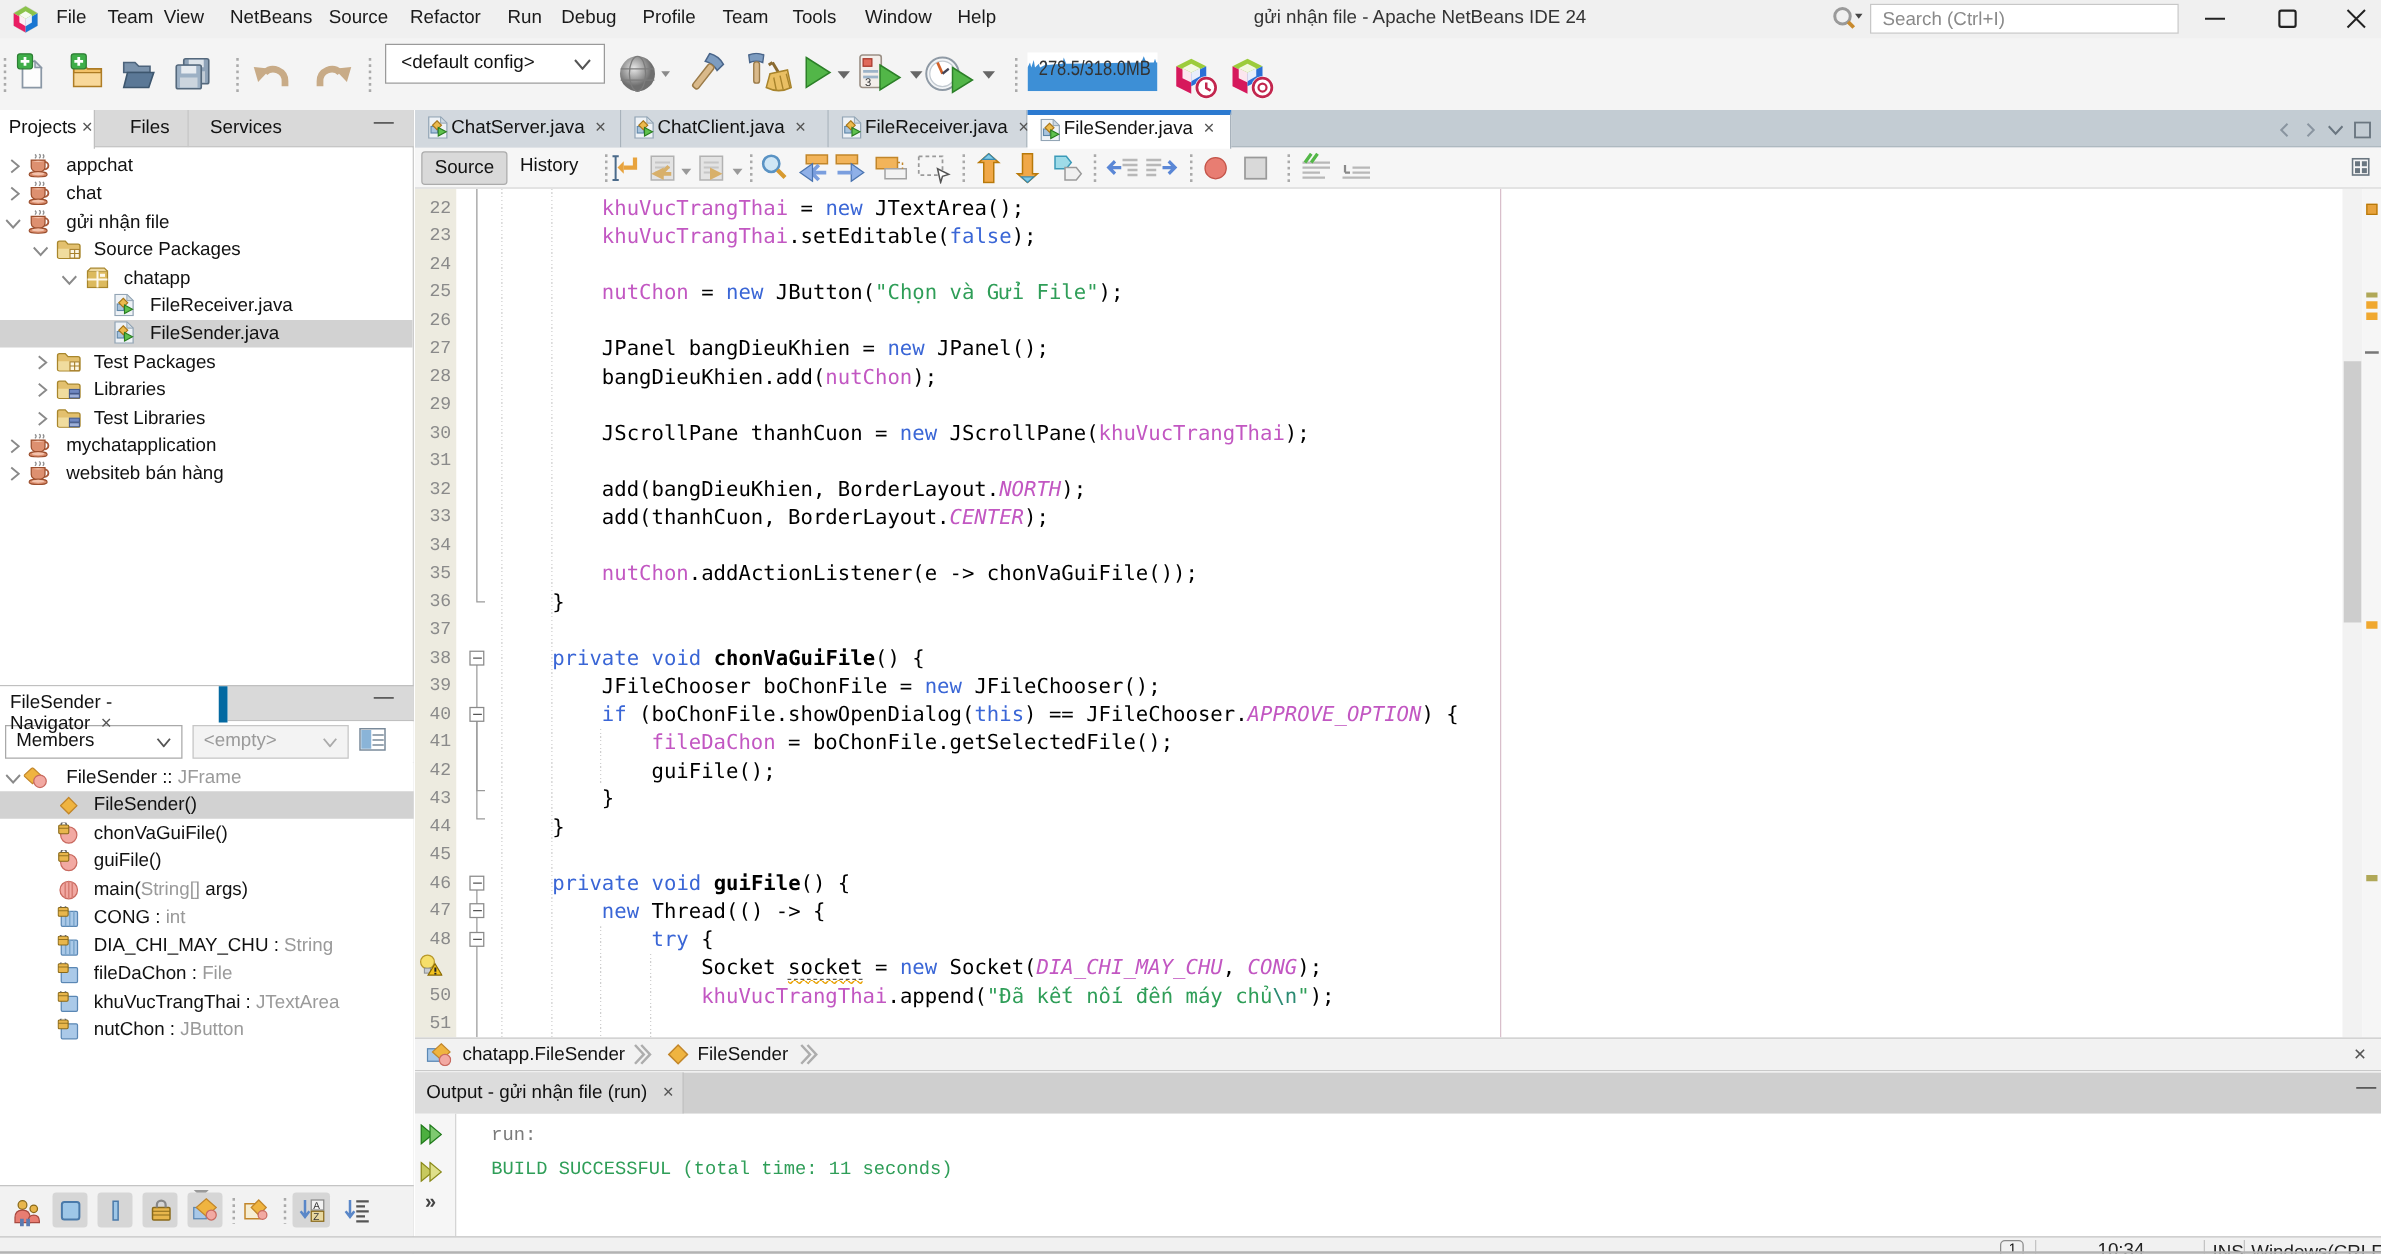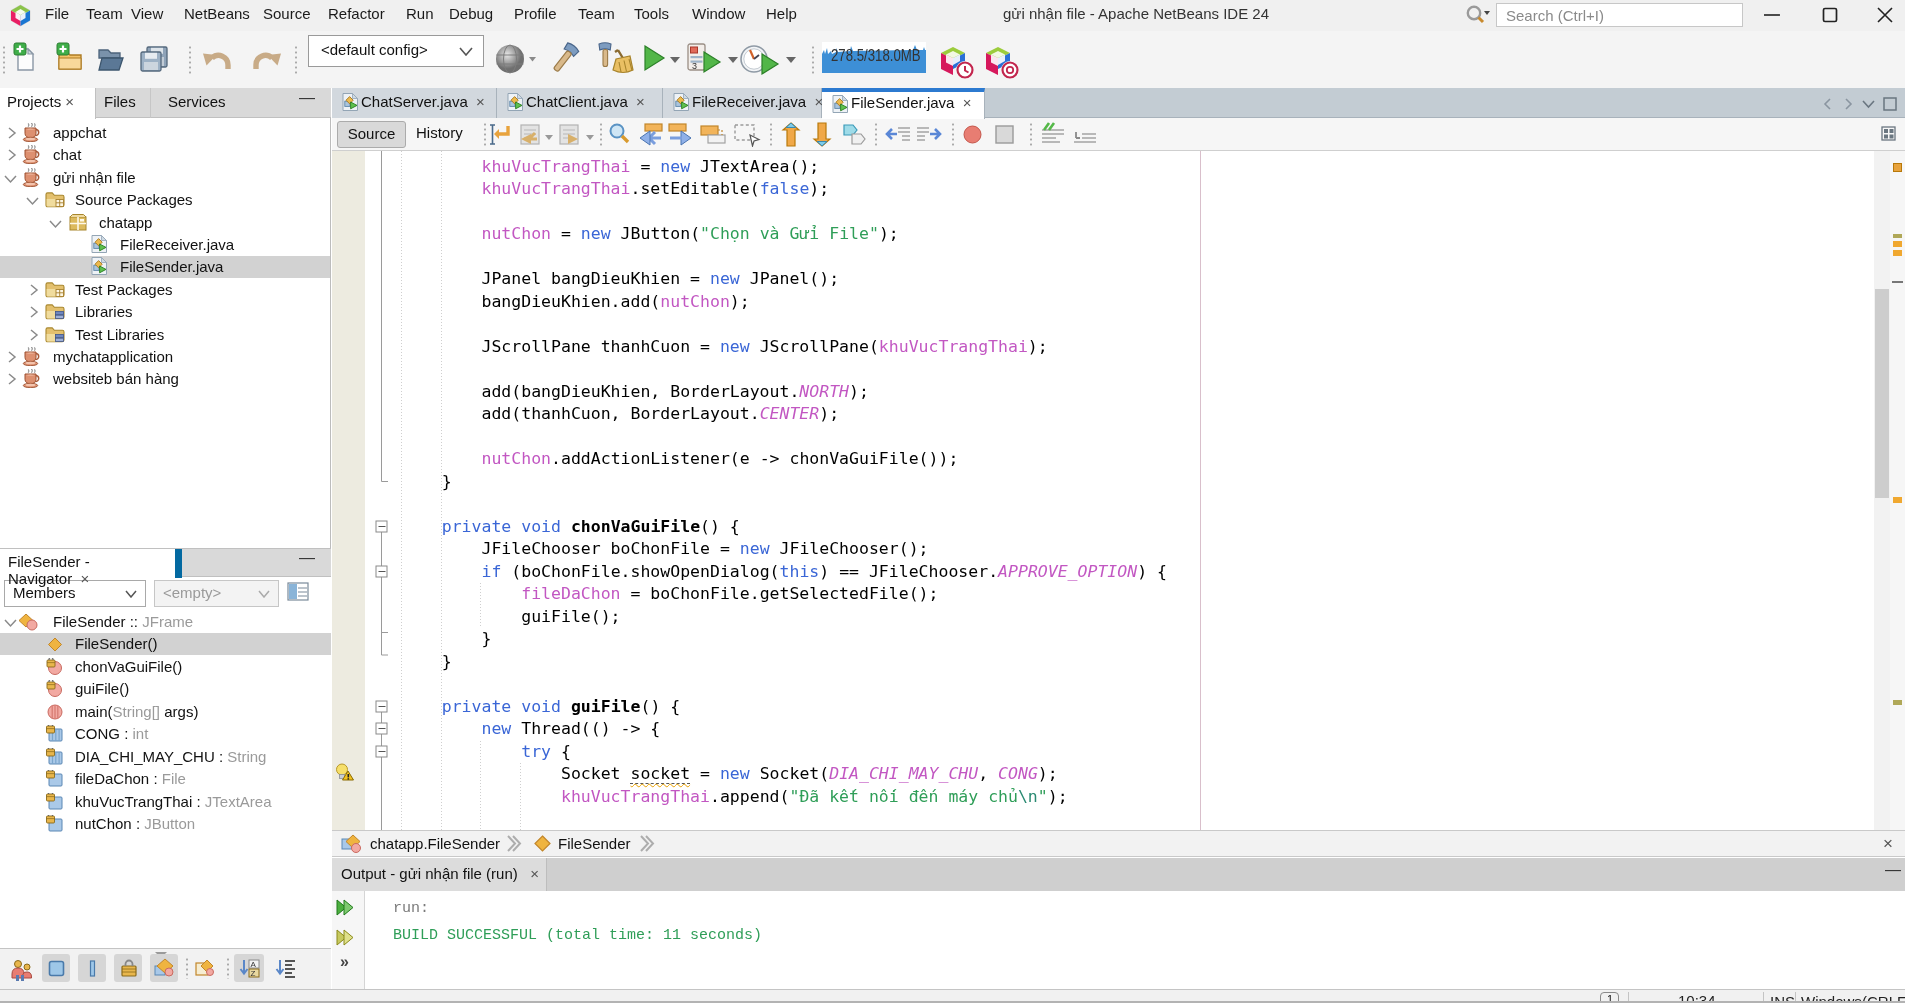--- a/index.html
+++ b/index.html
@@ -235,21 +235,21 @@
       <polygon points="14,6 21,9.5 14,13 7,9.5" fill="#f2f8e2"></polygon>
       <polygon points="7,9.5 14,13 14,21 7,17.5" fill="#fbe6ee"></polygon>
       <polygon points="21,9.5 21,16 14,20 14,13" fill="#e8eefb"></polygon>
       <circle cx="26" cy="25" r="9" fill="#fff"></circle>
       <circle cx="26" cy="25" r="7.5" fill="none" stroke="#c2264e" stroke-width="2.2"></circle>
       <circle cx="26" cy="25" r="3.2" fill="none" stroke="#c2264e" stroke-width="1.8"></circle>
     </svg>
   </div>
   <div id="leftpane" class="abs">
     <div class="paneltabrow" style="top:0">
-      <div class="ptab" style="left:0;width:96px;background:#fff;border-right:1px solid #c0c0c0;padding-left:7px;height:31px;z-index:2">Projects&nbsp;<span style="color:#555">×</span></div>
+      <div class="ptab" style="left:0;width:76px;background:#fff;border-right:1px solid #c0c0c0;padding-left:7px;height:31px;z-index:2">Projects&nbsp;<span style="color:#555">×</span></div>
       <div class="ptab" style="left:104px;width:46px;">Files</div>
       <div class="ptab" style="left:150px;border-left:1px solid #c6c6c6;width:1px;height:30px"></div>
       <div class="ptab" style="left:168px;width:70px;">Services</div>
       <div class="abs" style="left:299px;top:1px;color:#333;font-size:16px">—</div>
     </div>
     <div id="ptree" class="abs" style="left:0;top:30px;width:330px;height:518px;background:#fff">
       <div class="treerow" style="left:0;top:4px">
           <svg class="ar" style="left:6px" width="12" height="12">
             <use href="#chR"></use>
           </svg>
@@ -560,20 +560,50 @@
     </svg>
   </div>
   <div id="editor" class="abs">
     <div id="gutter"></div>
     <div class="ig" style="left:69px"></div>
     <div class="ig" style="left:109px"></div>
     <div class="ig" style="left:148px;top:432px;height:45px"></div>
     <div class="ig" style="left:148px;top:590px;height:89px"></div>
     <div class="ig" style="left:188px;top:612px;height:67px"></div>
     <div id="rmargin"></div>
+    <pre id="lnums">22
+23
+24
+25
+26
+27
+28
+29
+30
+31
+32
+33
+34
+35
+36
+37
+38
+39
+40
+41
+42
+43
+44
+45
+46
+47
+48
+
+50
+51</pre>
     <svg class="abs" style="left:43px;top:0" width="16" height="679" viewBox="0 0 16 679">
       <g stroke="#9a9a9a" fill="none" stroke-width="1">
         <path d="M6.5 0 V330.5 H13"></path>
         <path d="M6.5 381 V504 H13"></path>
         <path d="M6.5 426 V481.5 H13"></path>
         <path d="M6.5 561 V679"></path>
       </g>
       <g>
         <rect x="1" y="370" width="11" height="11" fill="#fff" stroke="#8a8a8a"></rect>
           <line x1="3.5" y1="375.5" x2="10.5" y2="375.5" stroke="#555"></line>

